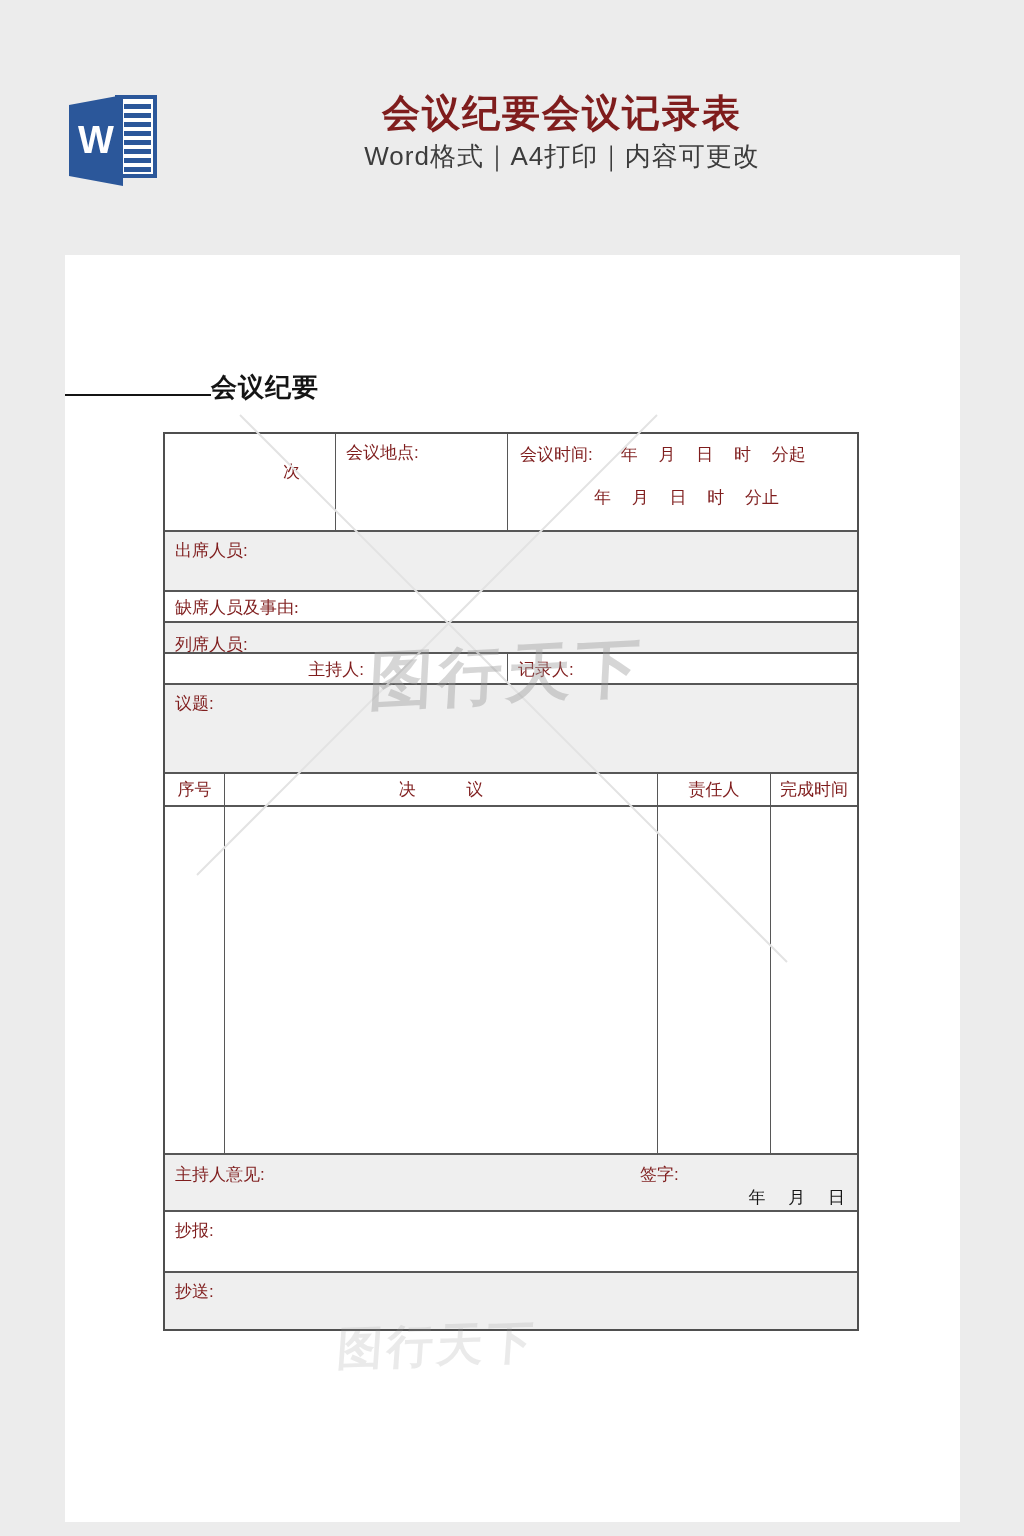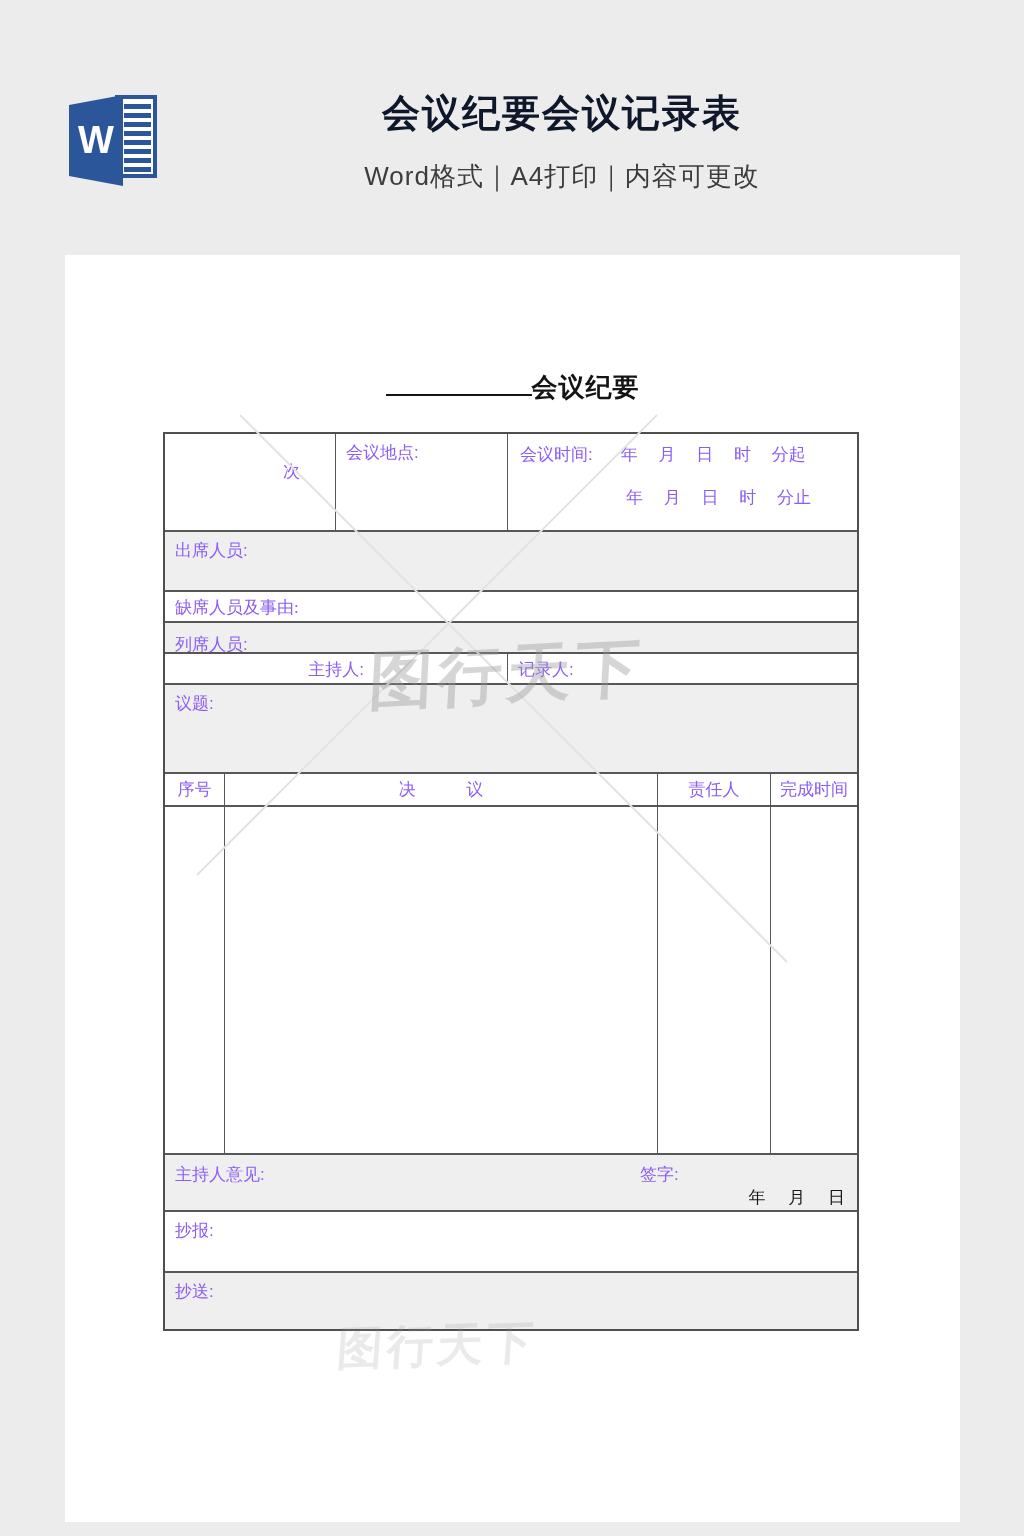--- a/index.html
+++ b/index.html
@@ -10,60 +10,60 @@
     font-family: "Liberation Sans", "DejaVu Sans", sans-serif;
     color: #161616;
     overflow: hidden;
   }
 
   
   .header { position: absolute; top: 0; left: 0; width: 1024px; height: 255px; }
   .word-icon { position: absolute; left: 63px; top: 88px; width: 100px; height: 105px; }
   .header-text { position: absolute; left: 0; right: 0; top: 90px; text-align: center; padding-left: 100px; }
   .header-title {
-    font-size: 38px; font-weight: bold; color: #0f172a;
+    font-size: 38px; font-weight: bold; color: #7f1d1d;
     letter-spacing: 2px; line-height: 46px;
   }
   .header-subtitle {
-    margin-top: 24px; font-size: 26px; color: #3c3c3c; letter-spacing: 1px; line-height: 32px;
+    margin-top: 4px; font-size: 26px; color: #3c3c3c; letter-spacing: 1px; line-height: 32px;
   }
 
   
   .page {
     position: absolute; left: 65px; top: 255px; width: 895px; height: 1267px;
     background: #ffffff;
   }
 
-  .doc-title { position: absolute; top: 114px; left: 0; width: 100%; text-align: center; white-space: nowrap; }
+  .doc-title { position: absolute; top: 114px; left: 0; width: 100%; text-align: left; white-space: nowrap; }
   .blank-line {
     display: inline-block; width: 146px; height: 27px;
     border-bottom: 2px solid #141414; vertical-align: baseline;
   }
   .doc-title-text { font-size: 26px; font-weight: bold; color: #141414; letter-spacing: 1px; }
 
   
   .form-table {
     position: absolute; left: 98px; top: 177px; width: 696px;
     border: 2px solid #4f4f4f; background: #ffffff;
   }
   .row { display: flex; position: relative; border-top: 2px solid #575757; }
   .row.first { border-top: none; }
   .row.gray { background: #efefef; }
   .cell { position: relative; border-left: 1px solid #575757; }
   .cell.first { border-left: none; }
-  .label { font-size: 17px; color: #8b5cf6; }
+  .label { font-size: 17px; color: #7f1d1d; }
   .pad { padding: 7px 10px; }
 
   .r1 { height: 96px; }
   .r1 .c1 { width: 170px; }
   .r1 .c2 { width: 172px; }
   .r1 .c3 { flex: 1; padding: 9px 0 8px 12px; }
   .session-suffix { position: absolute; left: 118px; top: 26px; font-size: 17px; }
   .time-values { margin-left: 28px; word-spacing: 16px; }
-  .time-line2 { margin-left: 106px; margin-top: 20px; word-spacing: 16px; }
+  .time-line2 { margin-left: 74px; margin-top: 20px; word-spacing: 16px; }
 
   .r2 { height: 60px; }
   .r3 { height: 31px; font-family: Liberation Serif, serif; }
   .r4 { height: 31px; }
   .r5 { height: 31px; }
   .r5 .c1 { width: 342px; text-align: center; }
   .r5 .c2 { flex: 1; }
   .r6 { height: 89px; }
 
   .r7 { height: 33px; }

